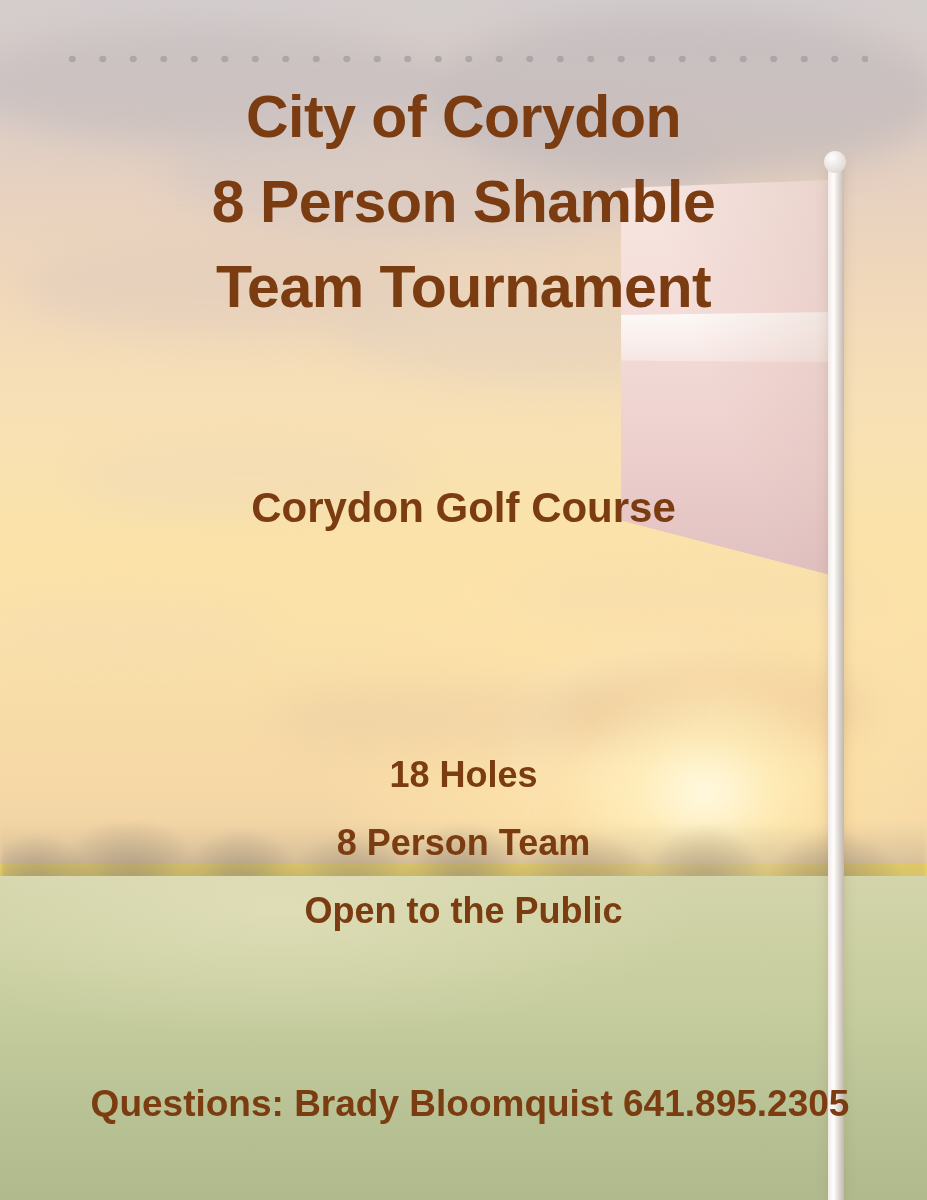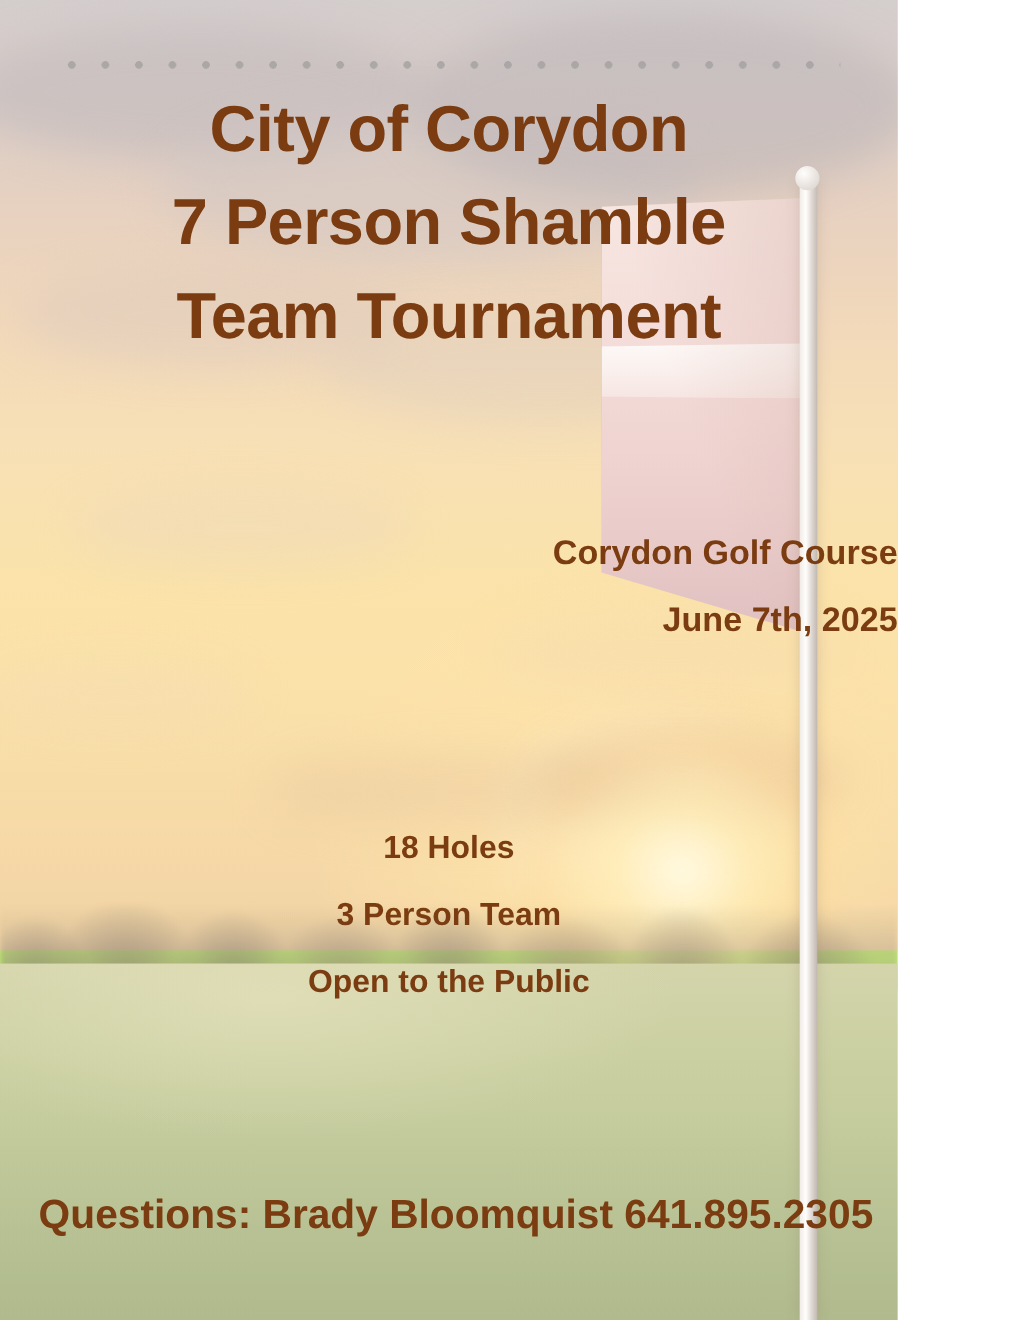--- a/index.html
+++ b/index.html
@@ -6,24 +6,24 @@
     margin: 0;
     padding: 0;
     background: #ffffff;
   }
   body {
     font-family: "Liberation Sans", sans-serif;
   }
 
   .poster {
     position: relative;
-    width: 816px;
+    width: 927px;
     height: 1200px;
     overflow: hidden;
-    background: #bef264;
+    background: #fde047;
     text-decoration: underline;
   }
 
   
 
   
   .bg-sky {
     position: absolute;
     left: 0; top: 0;
     width: 100%;
@@ -211,36 +211,35 @@
     color: #7a3c10;
   }
 
   .details-block {
     position: absolute;
     left: 0;
     right: 0;
     top: 487px;
   }
   .detail-line {
-    font-size: 31px;
+    font-size: 42px;
     font-weight: bold;
     line-height: 1.0;
     margin: 0 0 30px 0;
     color: #7a3c10;
-    text-align: right;
   }
 
   .info-block {
     position: absolute;
     left: 0;
     right: 0;
     top: 757px;
   }
   .info-line {
-    font-size: 29px;
+    font-size: 36px;
     font-weight: bold;
     line-height: 1.0;
     margin: 0 0 32px 0;
     color: #7a3c10;
   }
 
   .contact-block {
     position: absolute;
     left: 0;
     right: 0;
@@ -283,32 +282,31 @@
   <div class="pole-top"></div>
 
   <div class="wash"></div>
 
   <div class="dot-rule"></div>
 
   <div class="content">
 
     <div class="title-block">
       <div class="title-line">City of Corydon</div>
-      <div class="title-line">7 Person Shamble</div>
+      <div class="title-line">8 Person Shamble</div>
       <div class="title-line">Team Tournament</div>
     </div>
 
     <div class="details-block">
       <div class="detail-line">Corydon Golf Course</div>
-      <div class="detail-line">June 7th, 2025</div>
     </div>
 
     <div class="info-block">
       <div class="info-line">18 Holes</div>
-      <div class="info-line">3 Person Team</div>
+      <div class="info-line">8 Person Team</div>
       <div class="info-line">Open to the Public</div>
     </div>
 
     <div class="contact-block">
       <div class="contact-line">Questions: Brady Bloomquist 641.895.2305</div>
     </div>
 
   </div>
 </div>
 

